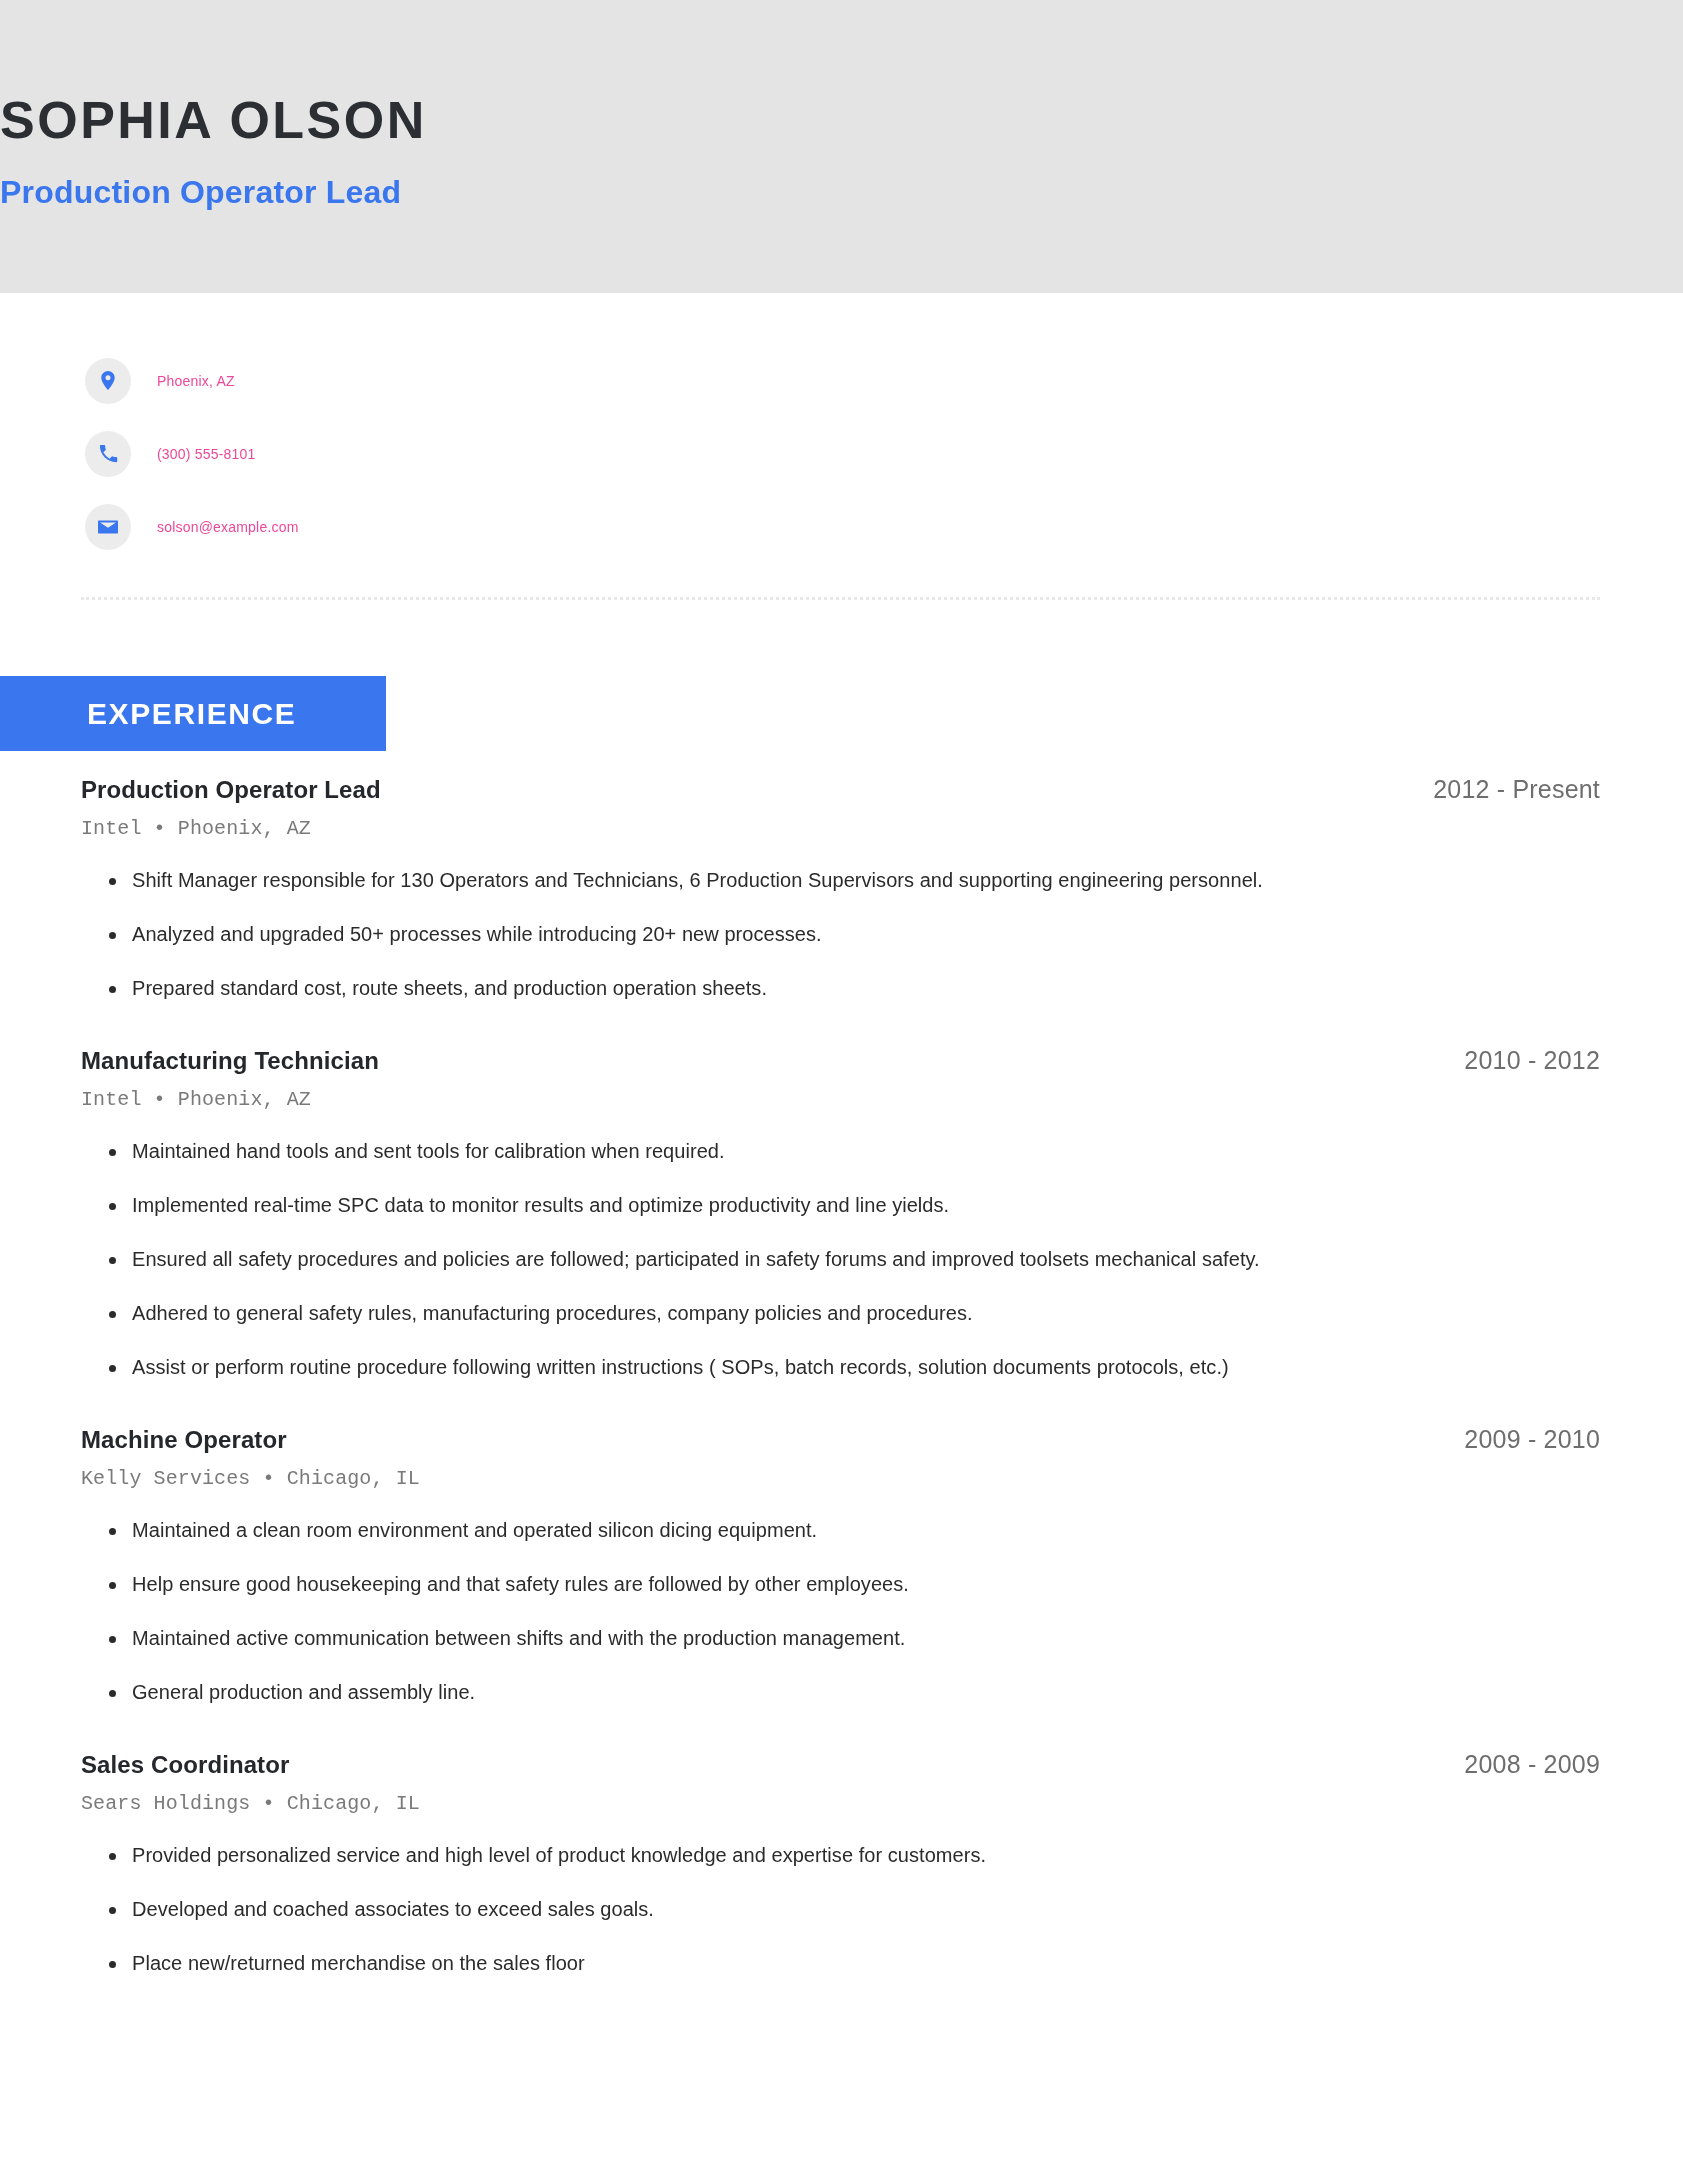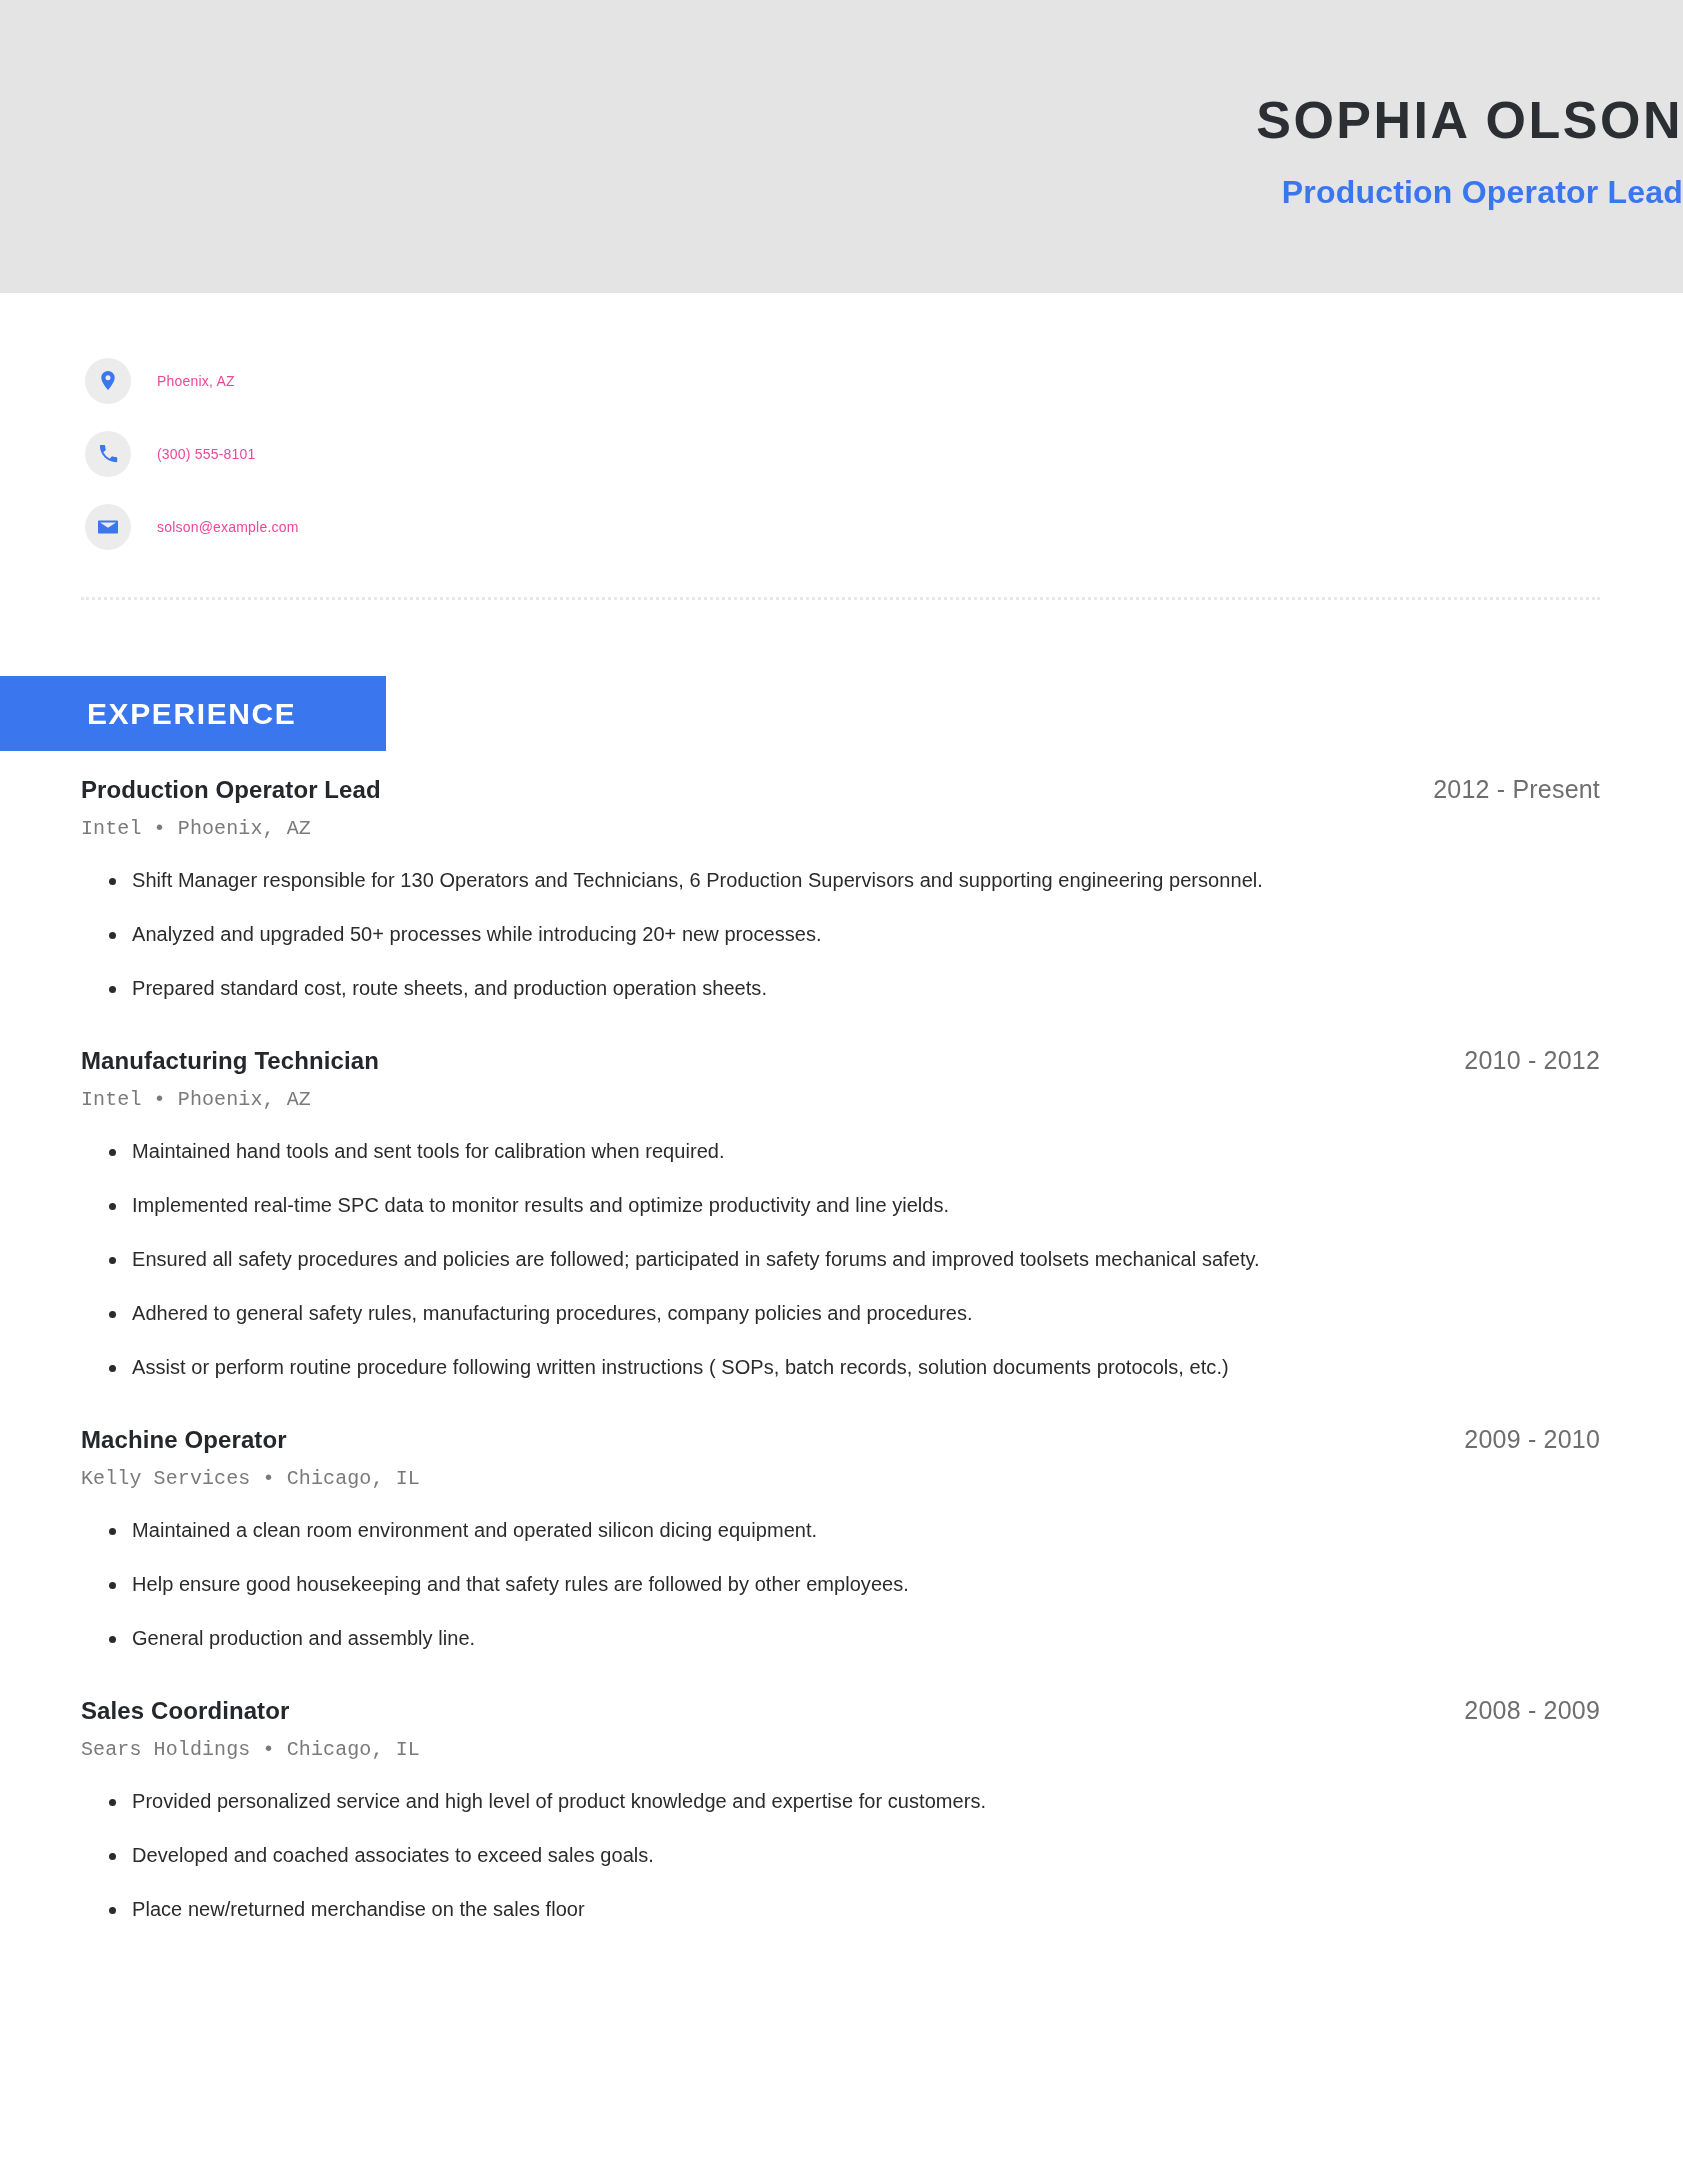--- a/index.html
+++ b/index.html
@@ -17,21 +17,21 @@
   }
 
   
   .header-band {
     background: #e4e4e4;
     height: 293px;
     width: 100%;
     box-sizing: border-box;
     display: flex;
     flex-direction: column;
-    align-items: flex-end;
+    align-items: flex-start;
     justify-content: center;
     padding-top: 10px;
   }
   .full-name {
     font-size: 52px;
     font-weight: bold;
     letter-spacing: 2.5px;
     color: #2b2e33;
     text-transform: uppercase;
     line-height: 1.1;
@@ -227,20 +227,21 @@
     <div class="job-spacer"></div>
     <div class="job">
       <div class="job-head">
         <div class="job-role">Machine Operator</div>
         <div class="job-dates">2009 - 2010</div>
       </div>
       <div class="job-meta">Kelly Services • Chicago, IL</div>
       <ul class="bullets">
         <li>Maintained a clean room environment and operated silicon dicing equipment.</li>
         <li>Help ensure good housekeeping and that safety rules are followed by other employees.</li>
+        <li>Maintained active communication between shifts and with the production management.</li>
         <li>General production and assembly line.</li>
       </ul>
     </div>
     <div class="job-spacer"></div>
     <div class="job">
       <div class="job-head">
         <div class="job-role">Sales Coordinator</div>
         <div class="job-dates">2008 - 2009</div>
       </div>
       <div class="job-meta">Sears Holdings • Chicago, IL</div>

